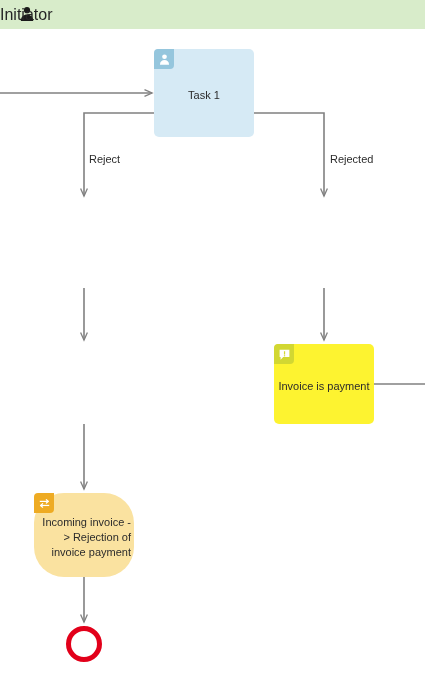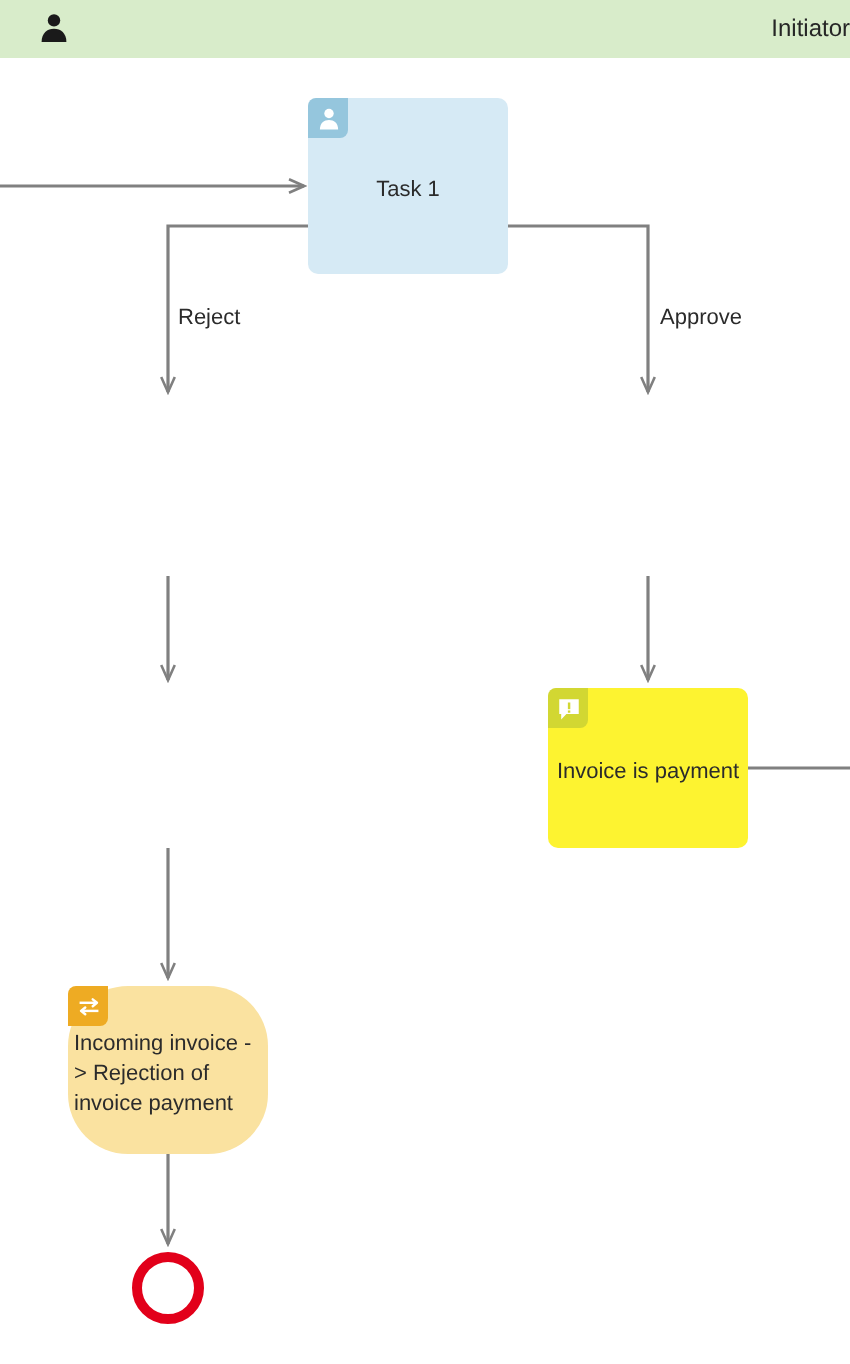--- a/index.html
+++ b/index.html
@@ -31,22 +31,22 @@
     background: #d8ecca;
     box-sizing: border-box;
   }
   .lane-title {
     position: absolute;
     left: 0;
     top: 0;
     width: 425px;
     height: 29px;
     line-height: 29px;
-    text-align: right;
-    font-size: 12px;
+    text-align: left;
+    font-size: 16px;
     color: #262626;
   }
   .lane-icon {
     position: absolute;
     left: 19px;
     top: 6px;
     width: 16px;
     height: 16px;
   }
 
@@ -67,21 +67,21 @@
   }
   .node-label {
     position: absolute;
     left: 0;
     top: 0;
     width: 100%;
     height: 100%;
     display: flex;
     align-items: center;
     justify-content: center;
-    text-align: left;
+    text-align: right;
     font-size: 11px;
     line-height: 15px;
     color: #2b2b2b;
     padding: 4px 3px 0 3px;
     box-sizing: border-box;
   }
   .badge {
     position: absolute;
     left: 0;
     top: 0;
@@ -191,17 +191,17 @@
         <path d="M2.2 5.4 H12.2" stroke="#ffffff" stroke-width="1.5" fill="none"></path>
         <path d="M10.3 3.3 L12.9 5.4 L10.3 7.5" fill="none" stroke="#ffffff" stroke-width="1.5" stroke-linejoin="round" stroke-linecap="round"></path>
         <path d="M13.8 10.4 H3.8" stroke="#ffffff" stroke-width="1.5" fill="none"></path>
         <path d="M5.7 8.3 L3.1 10.4 L5.7 12.5" fill="none" stroke="#ffffff" stroke-width="1.5" stroke-linejoin="round" stroke-linecap="round"></path>
       </svg>
     </span>
     <div class="node-label">Incoming invoice -&gt; Rejection of invoice payment</div>
   </div>
 
   <div class="edge-label" style="left:89px; top:153px;">Reject</div>
-  <div class="edge-label" style="left:330px; top:153px;">Approve</div>
+  <div class="edge-label" style="left:330px; top:153px;">Rejected</div>
 
   <div class="end-event" style="left:66px; top:626px; width:36px; height:36px;"></div>
 
 </div>
 
 </body></html>

